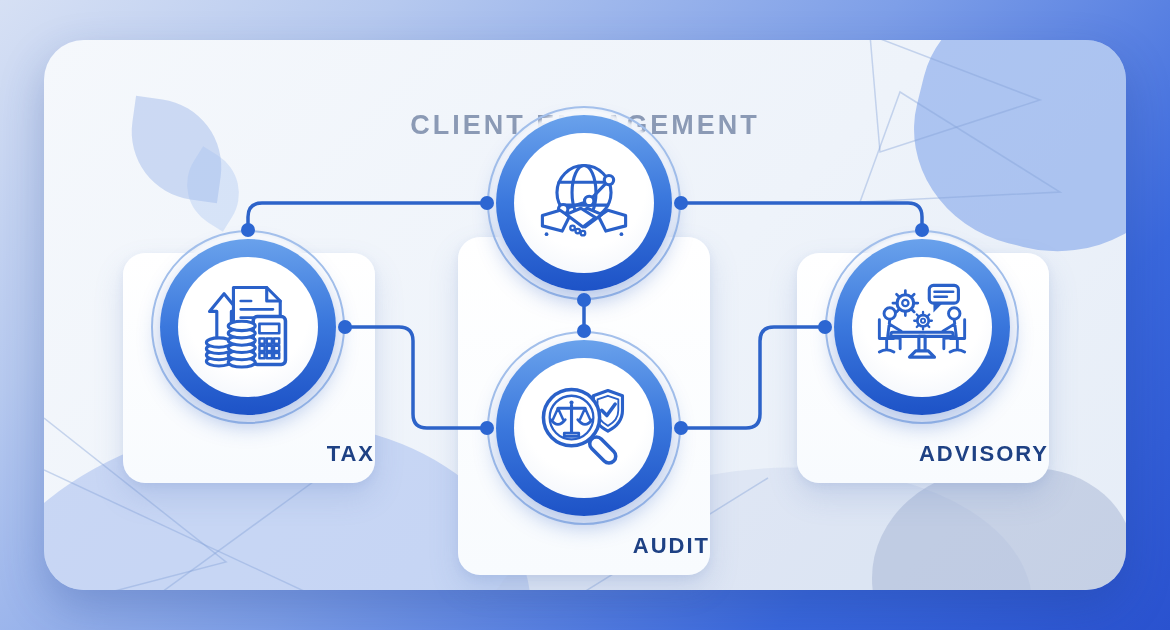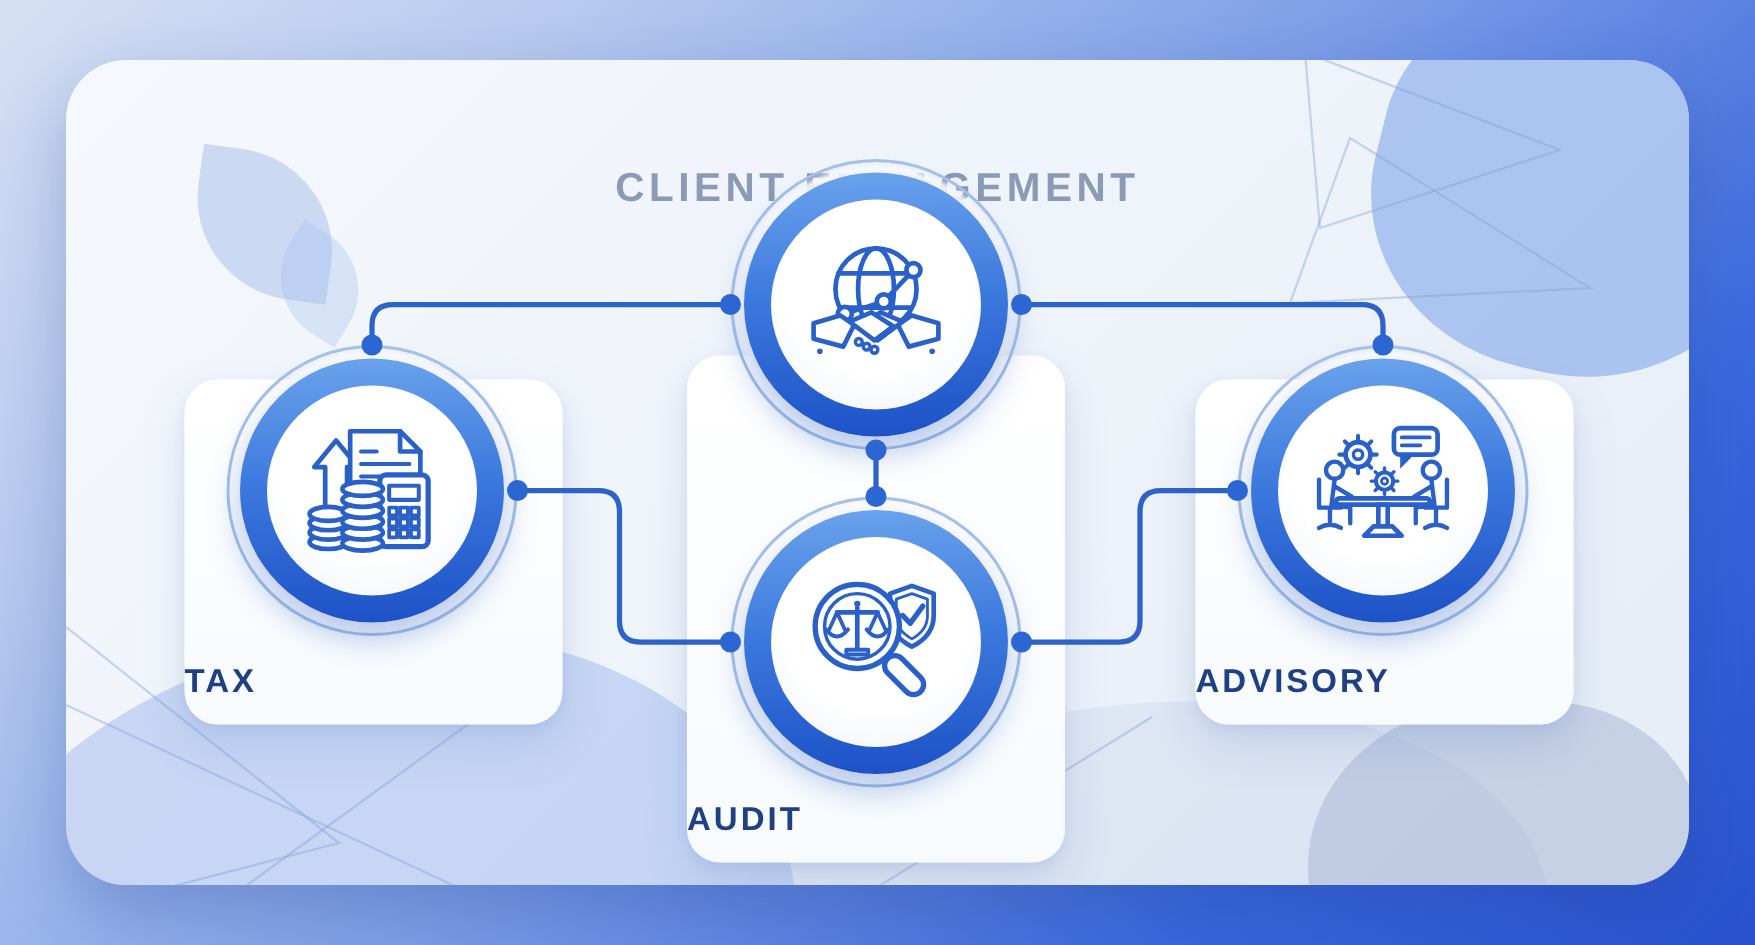--- a/index.html
+++ b/index.html
@@ -32,21 +32,21 @@
   }
   .card{
     position:absolute;border-radius:22px;
     background:linear-gradient(180deg,#ffffff 0%,#f8fbfe 100%);
     box-shadow:0 14px 30px rgba(88,122,190,.18), 0 3px 8px rgba(88,122,190,.10);
   }
   .card-tax{left:123px;top:253px;width:252px;height:230px;}
   .card-audit{left:458px;top:237px;width:252px;height:338px;}
   .card-advisory{left:797px;top:253px;width:252px;height:230px;}
   .card-label{
-    position:absolute;left:0;right:0;bottom:16px;text-align:left;
+    position:absolute;left:0;right:0;bottom:16px;text-align:right;
     font-size:22px;font-weight:700;letter-spacing:2px;color:#1e4184;
   }
   .node{position:absolute;width:194px;height:194px;z-index:4;}
   .node-hub{left:487px;top:106px;}
   .node-tax{left:151px;top:230px;}
   .node-audit{left:487px;top:331px;}
   .node-advisory{left:825px;top:230px;}
   .ring-outer{position:absolute;inset:0;border-radius:50%;border:2px solid #a6c2ec;}
   .halo{position:absolute;inset:4px;border-radius:50%;background:rgba(255,255,255,.92);filter:blur(1.5px);}
   .ring{

